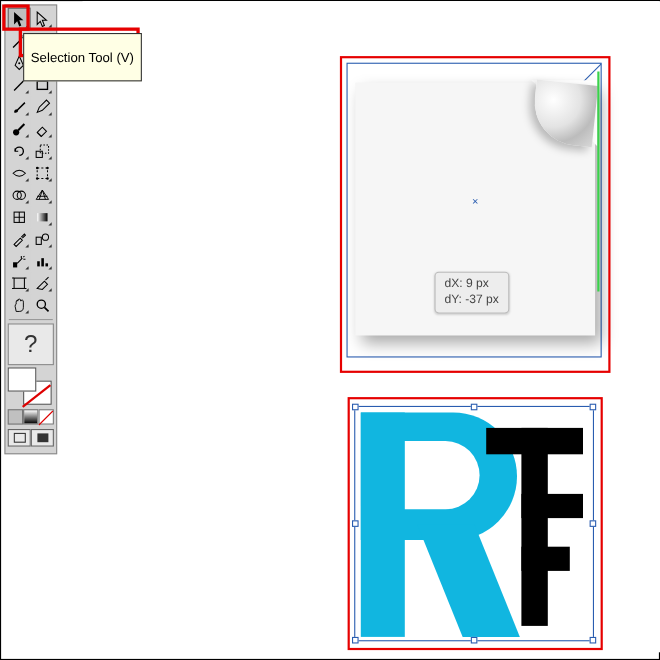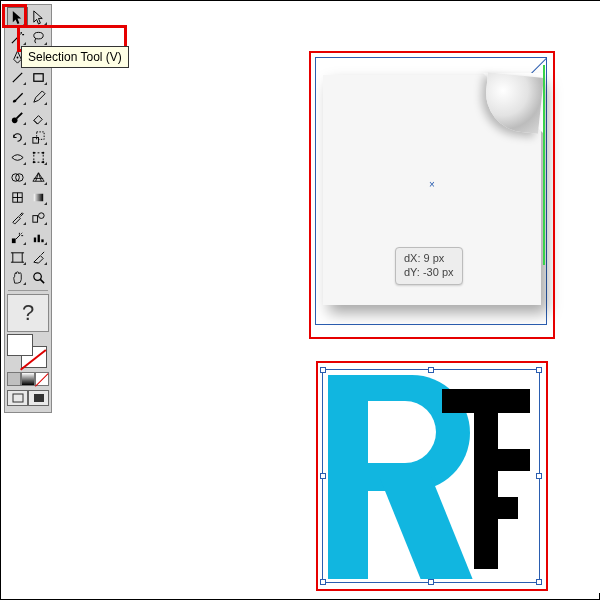--- a/index.html
+++ b/index.html
@@ -55,23 +55,23 @@
 .mini{width:14px;height:14px;border:1px solid #777;}
 .mini.a{background:#c0c0c0;}
 .mini.b{background:linear-gradient(#fff,#000);}
 .mini.c{background:#fff;position:relative;}
 .mini.c::after{content:"";position:absolute;left:-1px;top:13px;width:18px;border-top:1.5px solid #d00;transform:rotate(-45deg);transform-origin:left top;}
 .screen-row{display:flex;margin-top:4px;}
 .screen{width:21px;height:16px;border:1px solid #666;background:#e9e9e9;display:flex;align-items:center;justify-content:center;}
 
 .hl-red1 { position:absolute; left:1px; top:3px; width:25px; height:24px; border:3px solid #e60000; z-index:30;}
 .tooltip {
-  position:absolute; left:20px; top:45px;
+  position:absolute; left:20px; top:29px;
   background:#ffffe5; border:1px solid #333;
-  padding:3px 6px; font-size:12px;
+  padding:14px 6px; font-size:12px;
   white-space:nowrap; z-index:40;
 }
 .hl-red-tt { position:absolute; left:16px; top:24px; width:110px; height:27px; border:3px solid #e60000; z-index:35;}
 
 .artboard1 {
   position:absolute;
   left:312px; top:54px;
   width:238px; height:280px;
 }
 .hl-a1 { position:absolute; left:-4px; top:-4px; width:246px; height:288px; border:2px solid #e60000;}
@@ -388,21 +388,21 @@
   <div class="paper">
     <div class="fold">
       <div class="cut"></div>
       <div class="curl"></div>
     </div>
   </div>
   <div class="smartg"></div>
   <div class="center-x">×</div>
   <div class="dbox">
     <div>dX: 9 px</div>
-    <div>dY: -30 px</div>
+    <div>dY: -37 px</div>
   </div>
   <div class="hl-a1"></div>
 </div>
 
 <div class="artboard2">
   <div class="rtf-wrap">
     <div class="rtf-r">
       <div class="stem"></div>
       <div class="bowl"></div>
       <div class="hole"></div>

